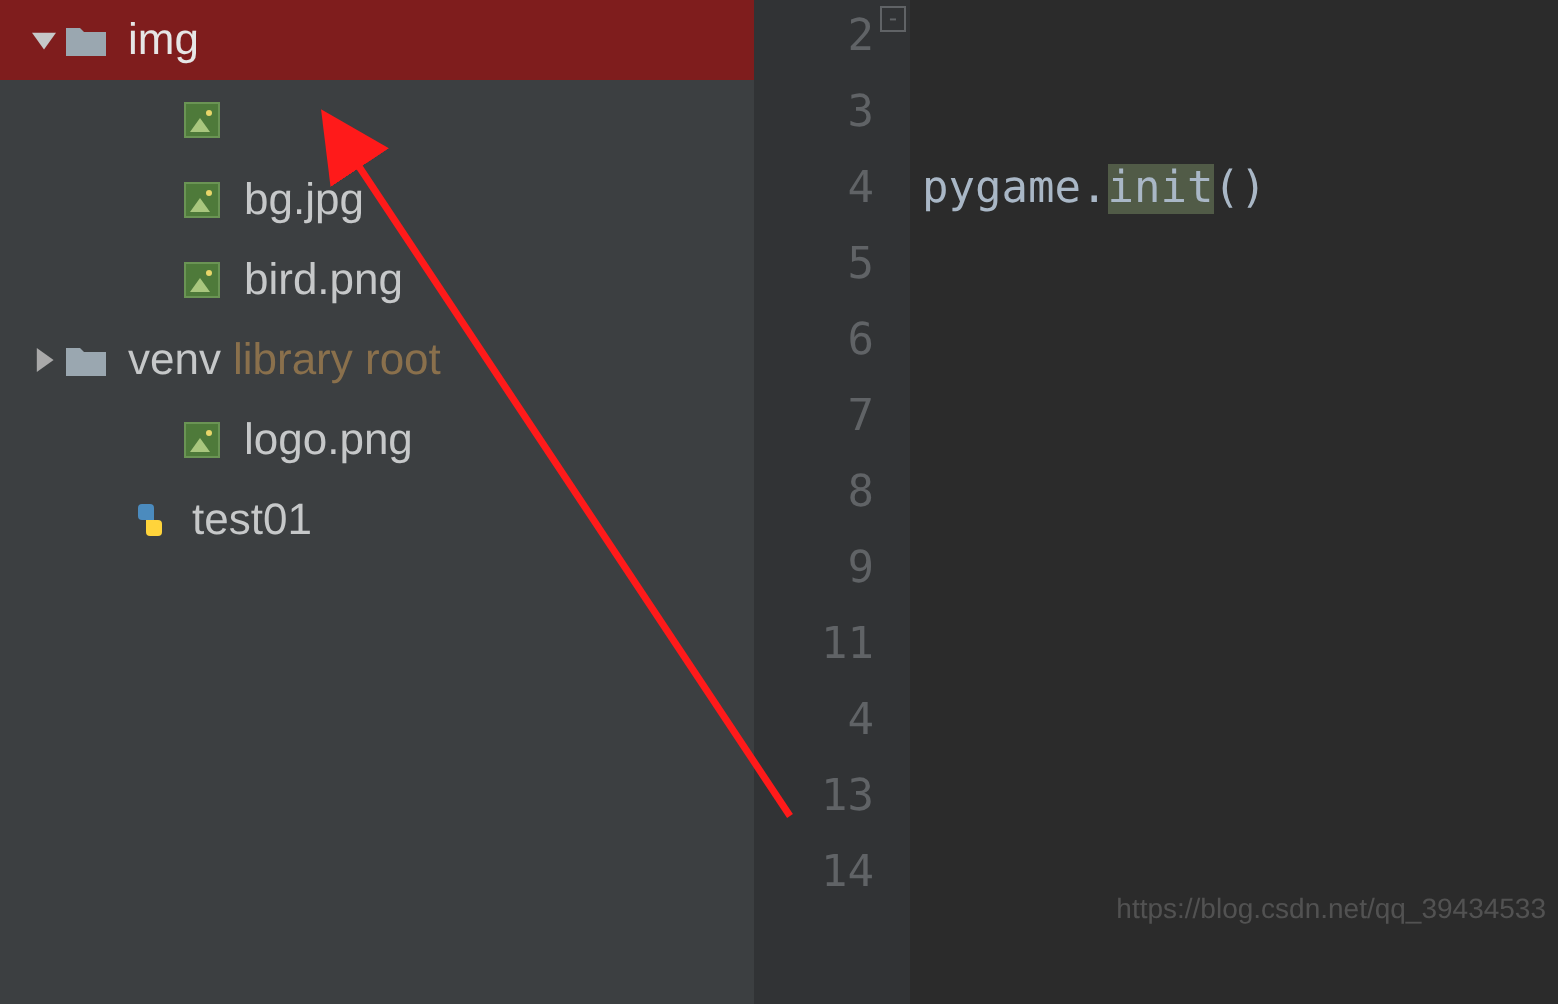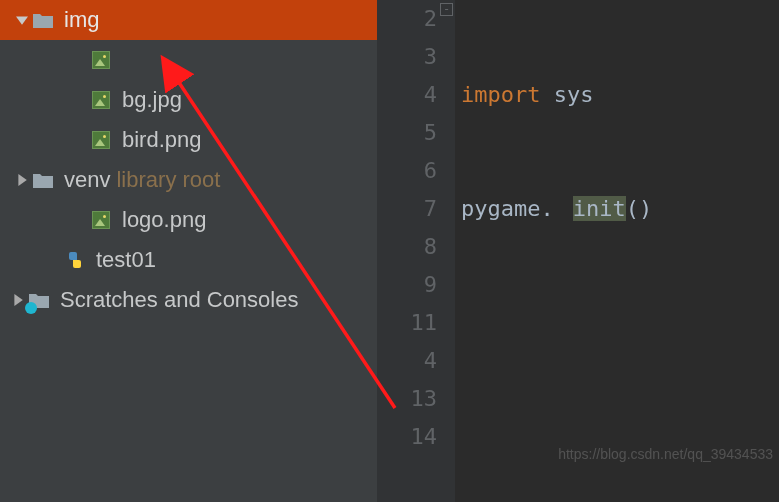--- a/index.html
+++ b/index.html
@@ -21,21 +21,21 @@
     overflow: hidden;
   }
   .tree-row {
     display: flex;
     align-items: center;
     height: 40px;
     padding-left: 8px;
     white-space: nowrap;
   }
   .tree-row.selected {
-    background: #c2410c;
+    background: #7f1d1d;
     color: #e6e6e6;
   }
   .tree-row .spacer { display: inline-block; }
   .chev {
     width: 20px;
     display: inline-flex;
     justify-content: center;
     align-items: center;
     color: #a9a9a9;
   }
@@ -135,21 +135,21 @@
   }
   .code {
     padding-left: 6px;
     padding-top: 0;
     line-height: 38px;
     color: #a9b7c6;
     white-space: pre;
   }
   .code .line { height: 38px; }
   .kw { color: #cc7832; }
-  .hl { background: #515b47; margin-left: 19px; }
+  .hl { background: #515b47; }
   .watermark {
     position: absolute;
     right: 6px; bottom: 40px;
     font-size: 14px;
     color: rgba(200,200,200,0.25);
     font-family: Arial, sans-serif;
   }
   .arrow {
     position: absolute;
     left: 0; top: 0;
@@ -222,34 +222,20 @@
 
   <div class="tree-row">
     <span class="spacer" style="width:56px"></span>
     <span class="icon">
         <span class="py-icon"></span>
       </span>
     <span class="tree-label">test01</span>
   </div>
 
 
-  <div class="tree-row">
-    <span class="chev">
-      <svg viewBox="0 0 10 10">
-          <polygon points="2,0 9,5 2,10" fill="#a9a9a9"></polygon>
-        </svg>
-    </span>
-    <span class="icon scratches-icon">
-      <svg viewBox="0 0 20 16">
-          <path d="M0 2h7l2 2h11v12H0z"></path>
-        </svg>
-      <span class="scratches-badge"></span>
-    </span>
-    <span class="tree-label">Scratches and Consoles</span>
-  </div>
 </div>
 
 <div class="editor">
   <div class="gutter">
     <span class="fold-marker">-</span>
     <div id="gutter-lines">
         <div class="ln">2</div>
         <div class="ln">3</div>
         <div class="ln">4</div>
         <div class="ln">5</div>
@@ -257,21 +243,20 @@
         <div class="ln">7</div>
         <div class="ln">8</div>
         <div class="ln">9</div>
         <div class="ln">11</div>
         <div class="ln">4</div>
         <div class="ln">13</div>
         <div class="ln">14</div>
       </div>
   </div>
   <div class="code">
-    <div class="line"><span class="kw">import</span><span> sys</span></div>
     <div class="line"><span>pygame.</span><span class="hl">init</span><span>()</span></div>
     <div class="line"></div>
     
     
     
     
     
     
     
     

